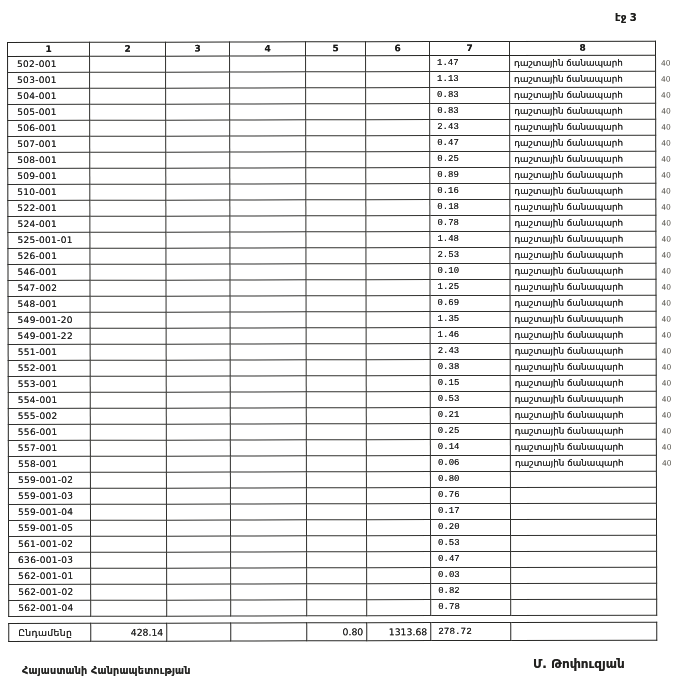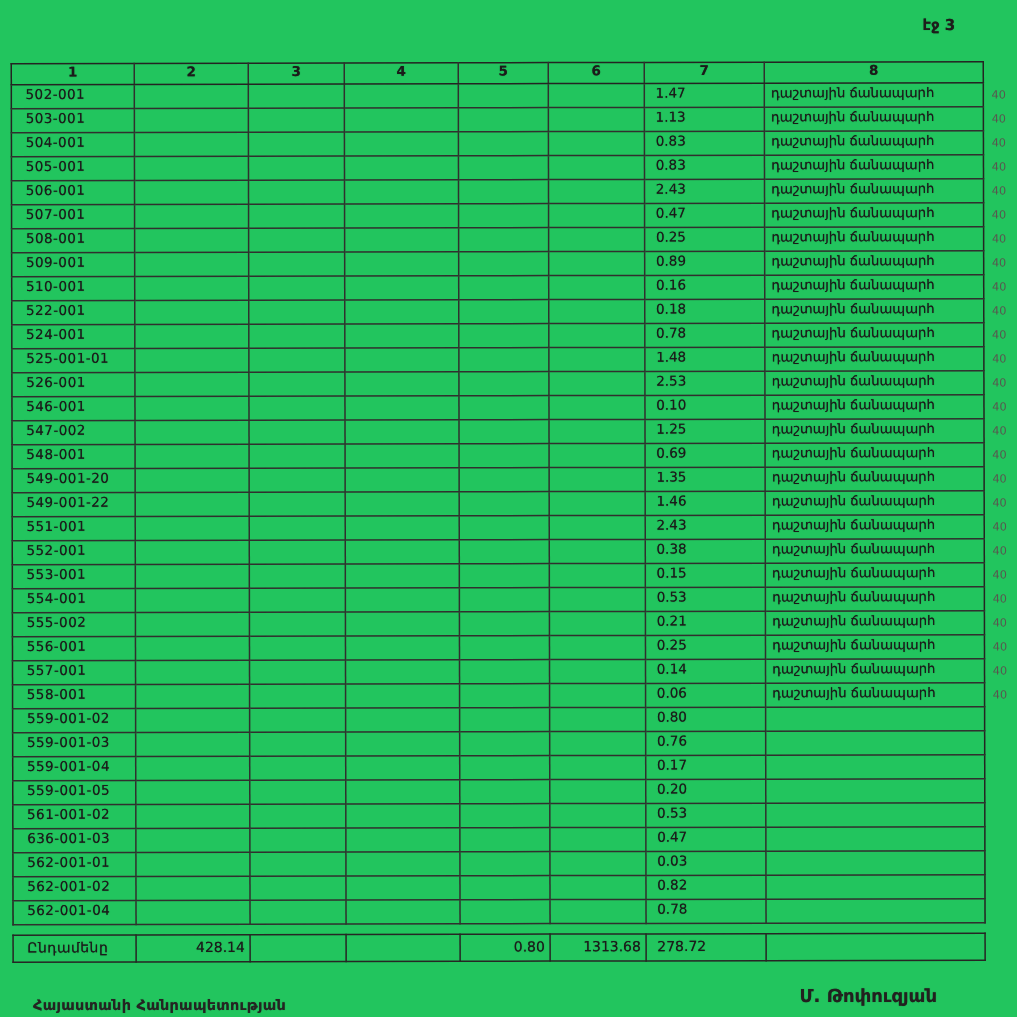--- a/index.html
+++ b/index.html
@@ -5,21 +5,21 @@
   html, body { margin: 0; padding: 0; }
   body {
     width: 678px; height: 678px;
     background: #e8e6e2;
     font-family: "DejaVu Sans", sans-serif;
     position: relative;
     overflow: hidden;
   }
   .page {
     position: absolute; inset: 0;
-    background: #22c55e;
+    background: #ffffff;
   }
   .page-number {
     position: absolute; top: 12px; left: 615px;
     font-size: 10px; font-weight: bold; color: #1d1d1b;
     text-shadow: 0 0 0.5px rgba(20,20,20,0.7);
   }
   .table-wrap {
     position: absolute; left: 7px; top: 42px;
     transform: rotate(-0.12deg);
     transform-origin: top left;
@@ -37,21 +37,21 @@
     text-shadow: 0 0 0.5px rgba(25,25,25,0.75);
   }
   thead th {
     height: 12px; font-size: 9px; font-weight: bold; text-align: center;
     border-top: 1.5px solid #242422;
     border-bottom: 1.5px solid #242422;
   }
   tr > *:first-child { border-left: 1.5px solid #242422; }
   td.c8, th.c8h { border-right: 1.5px solid #242422; }
   td.c1 { padding-left: 9px; letter-spacing: 0.3px; }
-  td.c7 { padding-left: 7px; }
+  td.c7 { padding-left: 7px; font-family: Liberation Mono, monospace; }
   td.c8 { padding-left: 4px; font-size: 8.8px; }
   th.mark, td.mark {
     border: none; background: transparent;
     font-size: 7.5px; color: #59564f; text-shadow: none;
     padding: 0 16px 0 5px; text-align: left;
   }
   table.total { margin-top: 6px; }
   table.total td {
     border: 1.5px solid #262624;
     height: 17px; font-size: 9.3px;

